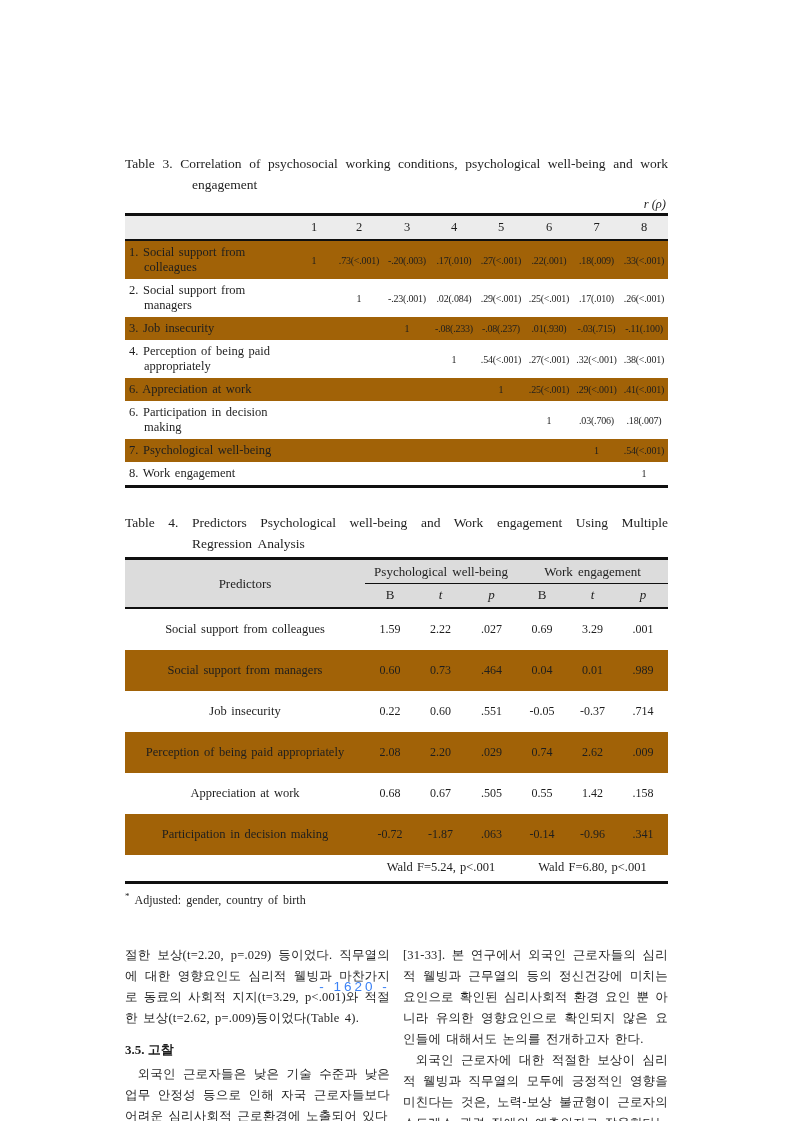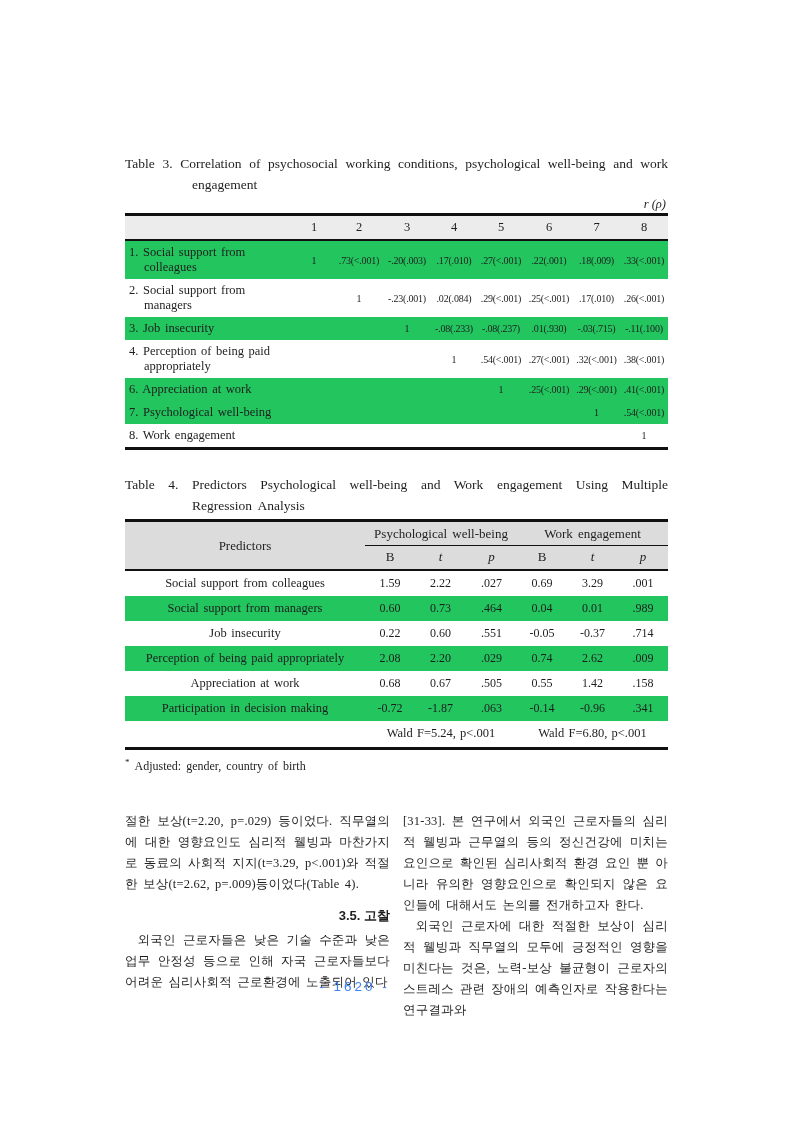--- a/index.html
+++ b/index.html
@@ -30,21 +30,21 @@
   .cap-t3{margin-top:47px;}
   .cap-t4{margin-top:24px;}
   .corner-note{
     text-align:right;font-style:italic;font-size:12.5px;
     margin:2px 2px 1px 0;line-height:15px;
   }
 
   
   table{border-collapse:collapse;width:100%;table-layout:fixed;}
   td,th{padding:0;font-weight:normal;vertical-align:middle;}
-  .shade{background:#22c55e;}
+  .shade{background:#a16207;}
 
   
   #table3{border-top:3px solid #101010;border-bottom:3px solid #101010;font-size:12.5px;}
   #table3 thead tr{background:#ececec;border-bottom:2px solid #101010;}
   #table3 thead th{font-size:12.5px;text-align:center;padding:4px 0;}
   #table3 td.lbl{
     font-size:12.5px;line-height:15px;
     padding:4px 2px 4px 19px;text-indent:-15px;text-align:left;
     word-spacing:1.5px;
   }
@@ -53,41 +53,41 @@
     padding:4px 0;white-space:nowrap;
   }
 
   
   #table4{margin-top:3px;border-top:3px solid #101010;border-bottom:3px solid #101010;font-size:12.5px;}
   #table4 thead th{background:#dcdcdc;text-align:center;font-size:13px;}
   #table4 thead tr.sub th{padding:3px 0 4px;}
   #table4 th.predictors{padding:0 0;font-family:Liberation Serif, serif;}
   #table4 th.grp{padding:4px 0 3px;border-bottom:1.5px solid #101010;word-spacing:2px;}
   #table4 thead{border-bottom:2px solid #101010;}
-  #table4 td.lbl{font-size:12.5px;text-align:center;padding:5px 2px;word-spacing:1.5px;}
+  #table4 td.lbl{font-size:12.5px;text-align:center;padding:13px 2px;word-spacing:1.5px;}
   #table4 td.num{font-size:12px;text-align:center;padding:5px 0;white-space:nowrap;}
   #table4 tr.wald td{padding:5px 0 6px;font-size:12.5px;text-align:center;word-spacing:1px;}
   .it{font-style:italic;}
 
   
   .footnote{font-size:12px;margin-top:7px;word-spacing:2px;}
   .footnote sup{font-size:9px;margin-right:5px;}
 
   
   .cols{display:flex;gap:13px;margin-top:37px;}
   .col{flex:1;min-width:0;}
   .col p{
     margin:0;font-size:12.5px;line-height:21px;text-align:justify;
     word-spacing:2px;letter-spacing:.2px;
   }
   .col p.indent{text-indent:1em;}
   .sec-heading{
-    font-family:Liberation Sans, sans-serif;
+    font-family:Liberation Serif, serif;
     font-weight:bold;font-size:13px;
-    margin:12px 0 5px 0;line-height:18px;text-align:right;
+    margin:12px 0 5px 0;line-height:18px;
   }
 
   
   .page-footer{
     position:absolute;left:0;top:966px;width:709px;
     text-align:center;font-size:13.5px;letter-spacing:3px;
     font-family:"Liberation Sans","DejaVu Sans",sans-serif;color:#3b82f6;margin-top:13px;
   }
 </style>
 </head>
@@ -176,20 +176,31 @@
           <tr class="shade">
             <td class="lbl">6. Appreciation at work</td>
             <td class="num"></td>
             <td class="num"></td>
             <td class="num"></td>
             <td class="num"></td>
             <td class="num">1</td>
             <td class="num">.25(&lt;.001)</td>
             <td class="num">.29(&lt;.001)</td>
             <td class="num">.41(&lt;.001)</td>
+          </tr>
+          <tr>
+            <td class="lbl">6. Participation in decision making</td>
+            <td class="num"></td>
+            <td class="num"></td>
+            <td class="num"></td>
+            <td class="num"></td>
+            <td class="num"></td>
+            <td class="num">1</td>
+            <td class="num">.03(.706)</td>
+            <td class="num">.18(.007)</td>
           </tr>
           <tr class="shade">
             <td class="lbl">7. Psychological well-being</td>
             <td class="num"></td>
             <td class="num"></td>
             <td class="num"></td>
             <td class="num"></td>
             <td class="num"></td>
             <td class="num"></td>
             <td class="num">1</td>

